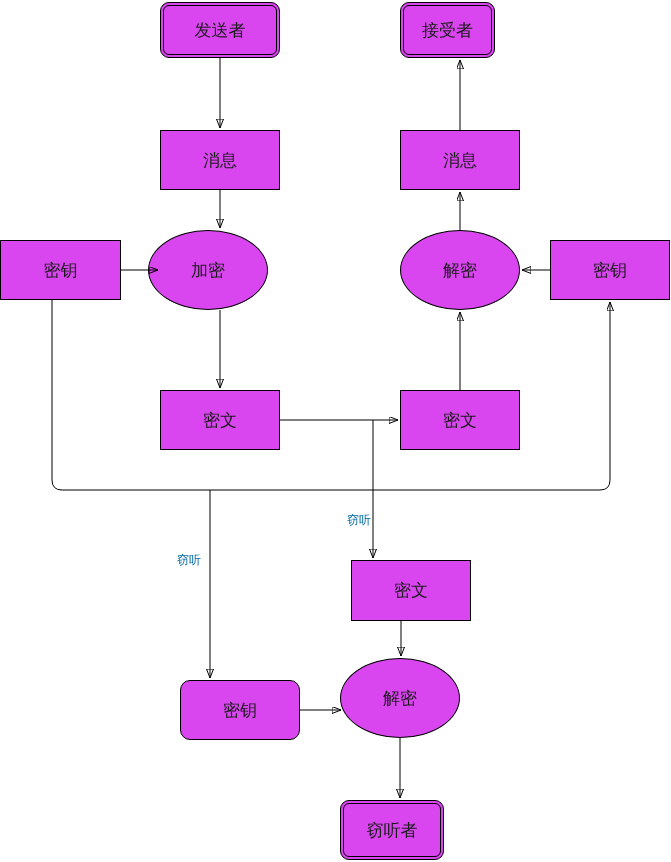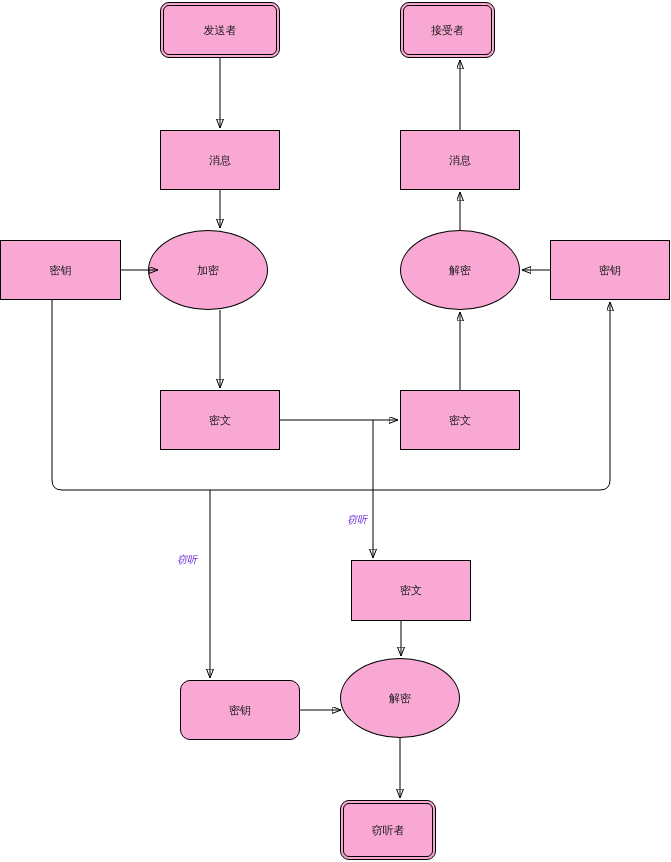--- a/index.html
+++ b/index.html
@@ -2,34 +2,34 @@
 <html><head>
 <meta charset="utf-8">
 <style>
   html,body { margin:0; padding:0; background:#ffffff; }
   .canvas {
     position:relative; width:671px; height:862px; background:#ffffff;
     font-family:"Liberation Sans","DejaVu Sans",sans-serif; overflow:hidden;
   }
   .node {
     position:absolute; box-sizing:border-box;
-    border:1px solid #000000; background:#f9a8d4;
+    border:1px solid #000000; background:#d946ef;
     display:flex; align-items:center; justify-content:center;
-    font-size:11px; color:#1a1a1a; text-align:center;
+    font-size:17px; color:#1a1a1a; text-align:center;
   }
   .ellipse { border-radius:50%; }
   .rounded { border-radius:10px; }
   .double  { border-radius:9px; }
   .double::before {
     content:""; position:absolute; top:2px; left:2px; right:2px; bottom:2px;
     border:1px solid #000000; border-radius:6px; pointer-events:none;
   }
   .edge-label {
-    position:absolute; font-size:10px; line-height:14px; color:#6d28d9;
-    background:#ffffff; white-space:nowrap;font-style:italic;
+    position:absolute; font-size:12px; line-height:14px; color:#0369a1;
+    background:#ffffff; white-space:nowrap;
   }
   svg.edges { position:absolute; top:0; left:0; pointer-events:none; }
   svg.edges path { stroke:#000000; stroke-width:1; fill:none; }
 </style>
 </head>
 <body>
 
 <div class="canvas">
 
   <div class="node double" style="left:160px; top:2px; width:120px; height:56px">
@@ -77,21 +77,21 @@
   </div>
 
   <div class="node rounded" style="left:180px; top:680px; width:120px; height:60px">
     <span>密钥</span>
   </div>
 
   <div class="node ellipse" style="left:340px; top:658px; width:120px; height:80px">
     <span>解密</span>
   </div>
 
-  <div class="node double" style="left:340px; top:800px; width:96px; height:60px">
+  <div class="node double" style="left:340px; top:800px; width:104px; height:60px">
     <span>窃听者</span>
   </div>
 
   <div class="edge-label" style="left:177px; top:553px">窃听</div>
 
   <div class="edge-label" style="left:347px; top:513px">窃听</div>
 
   <svg class="edges" width="671" height="862" viewBox="0 0 671 862">
     <defs>
       <marker id="arrow" markerWidth="10" markerHeight="10" refX="9" refY="3.5" orient="auto" markerUnits="userSpaceOnUse">

